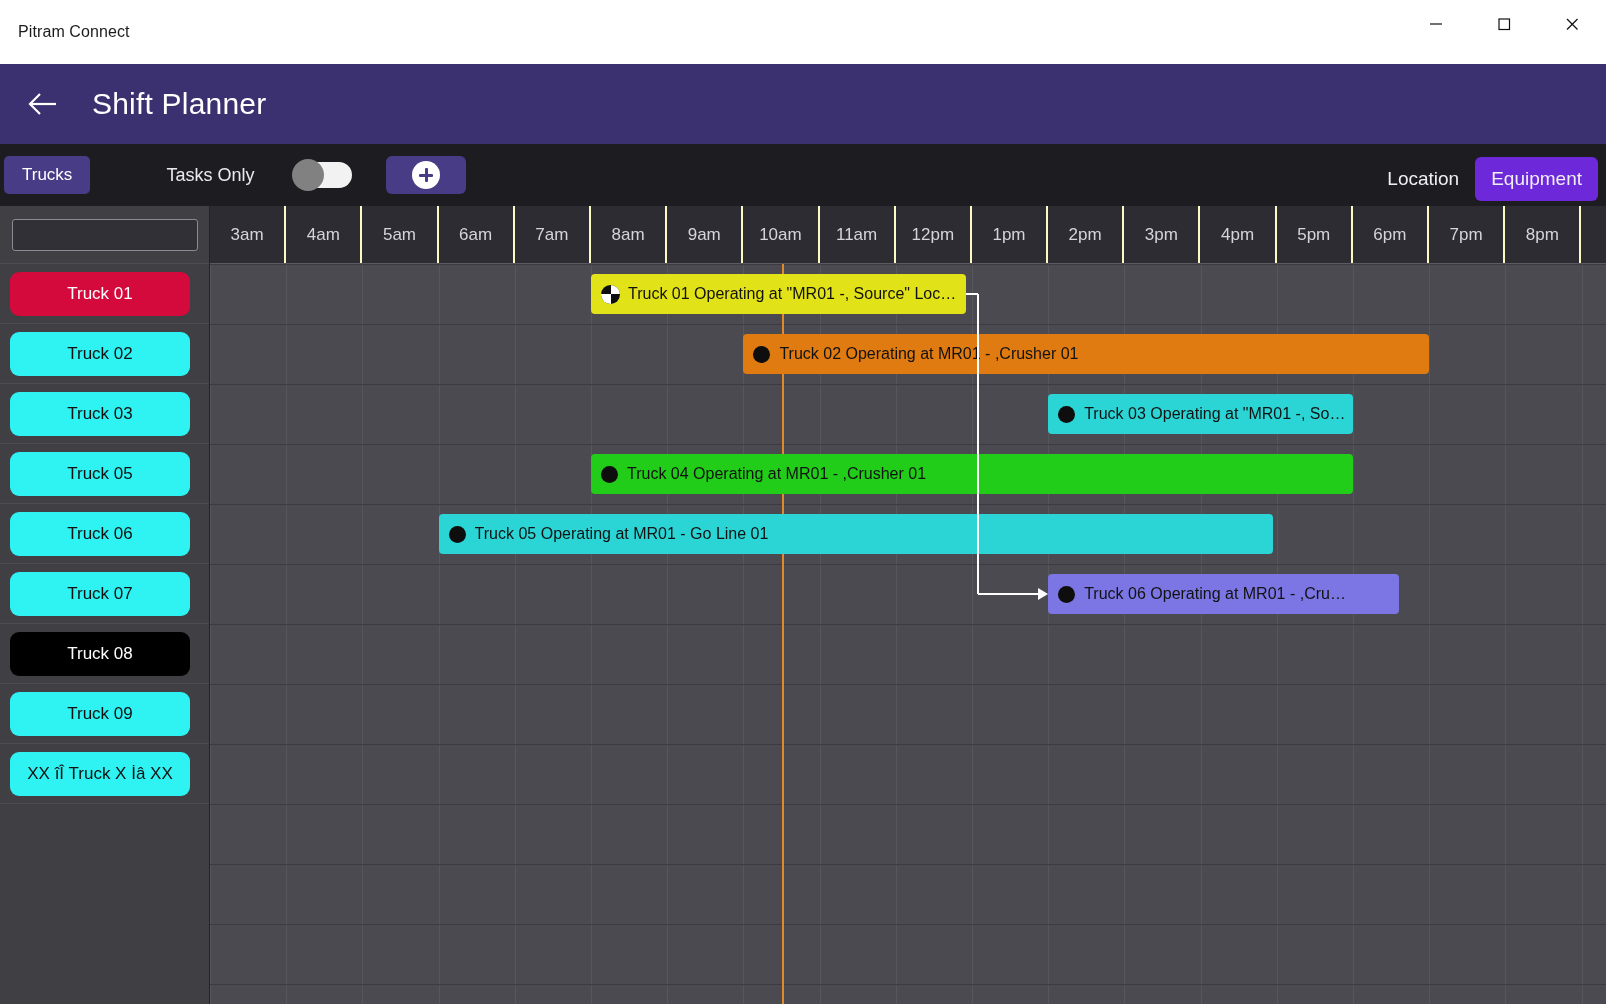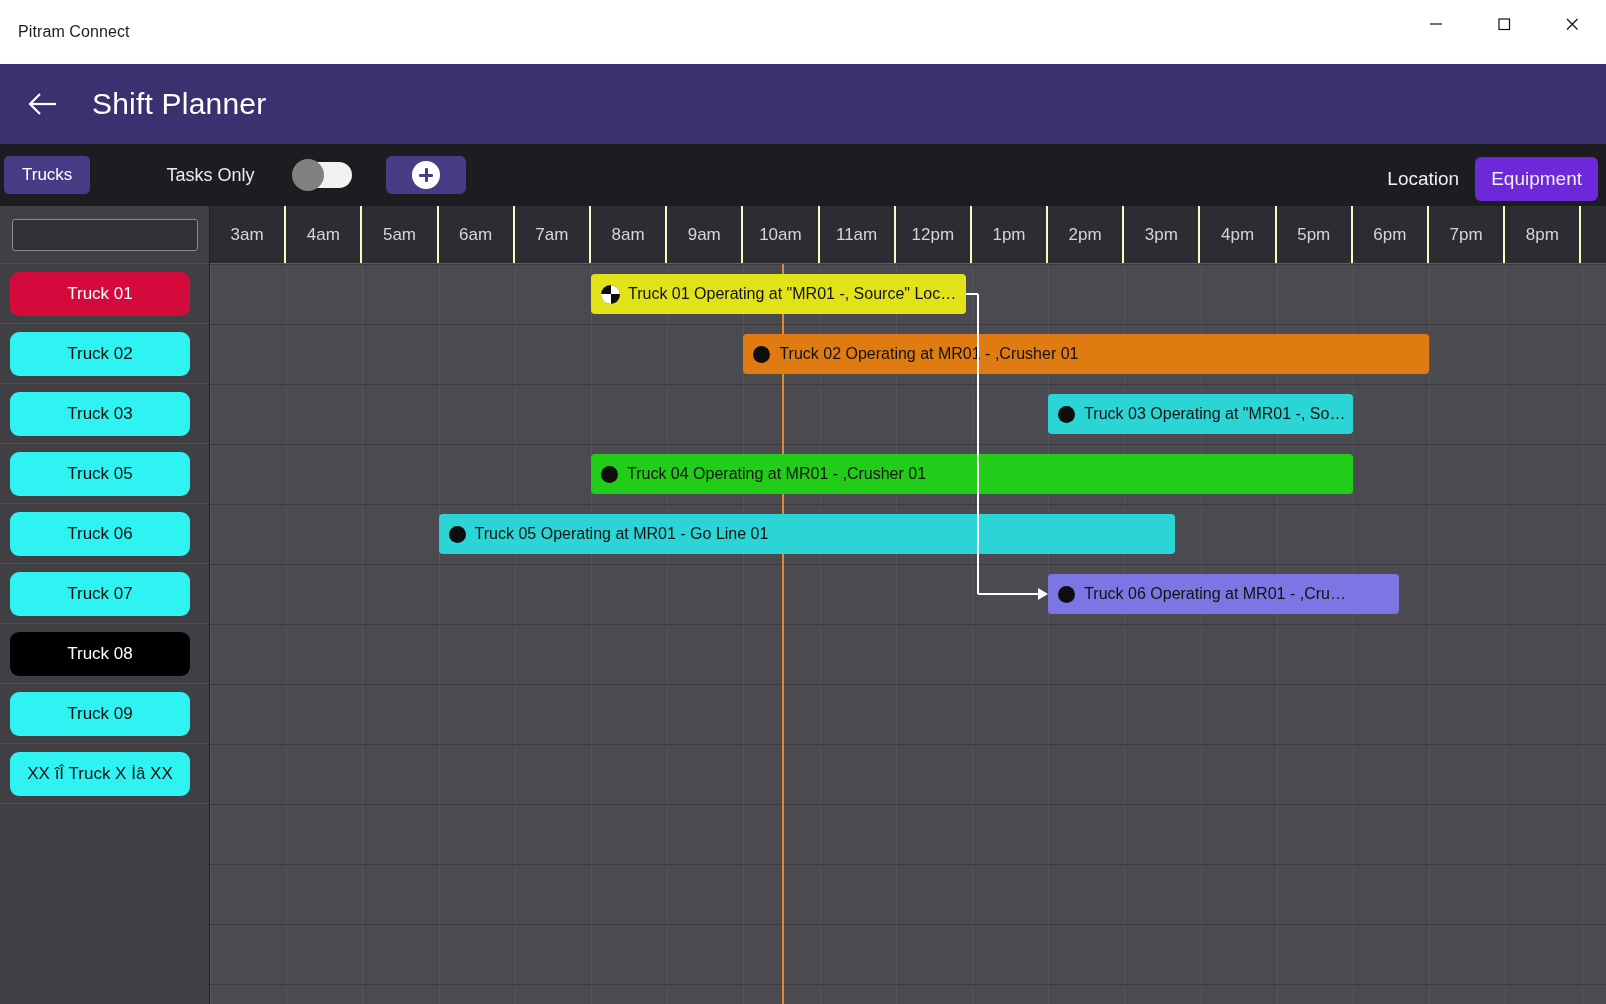--- a/index.html
+++ b/index.html
@@ -338,21 +338,21 @@
             <span class="btxt">Truck 02 Operating at MR01 - ,Crusher 01</span>
           </div>
           <div class="bar" style="left: 838.2px; width: 304.8px; top: 130px; background: rgb(44, 213, 213);">
             <span class="dot"></span>
             <span class="btxt">Truck 03 Operating at "MR01 -, So…</span>
           </div>
           <div class="bar" style="left: 381px; width: 762px; top: 190px; background: rgb(34, 205, 25);">
             <span class="dot"></span>
             <span class="btxt">Truck 04 Operating at MR01 - ,Crusher 01</span>
           </div>
-          <div class="bar" style="left: 228.6px; width: 736px; top: 250px; background: rgb(44, 213, 213);">
+          <div class="bar" style="left: 228.6px; width: 834px; top: 250px; background: rgb(44, 213, 213);">
             <span class="dot"></span>
             <span class="btxt">Truck 05 Operating at MR01 - Go Line 01</span>
           </div>
           <div class="bar" style="left: 838.2px; width: 351px; top: 310px; background: rgb(123, 118, 227);">
             <span class="dot"></span>
             <span class="btxt">Truck 06 Operating at MR01 - ,Cru…</span>
           </div>
         </div>
       <div id="links">
           <div class="conn" style="left: 755.65px; top: 29px; width: 12px; height: 2px;"></div>

